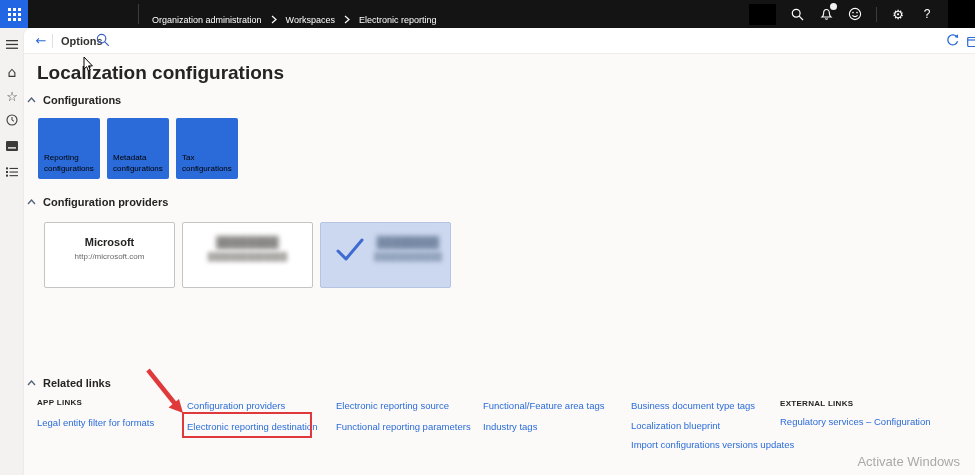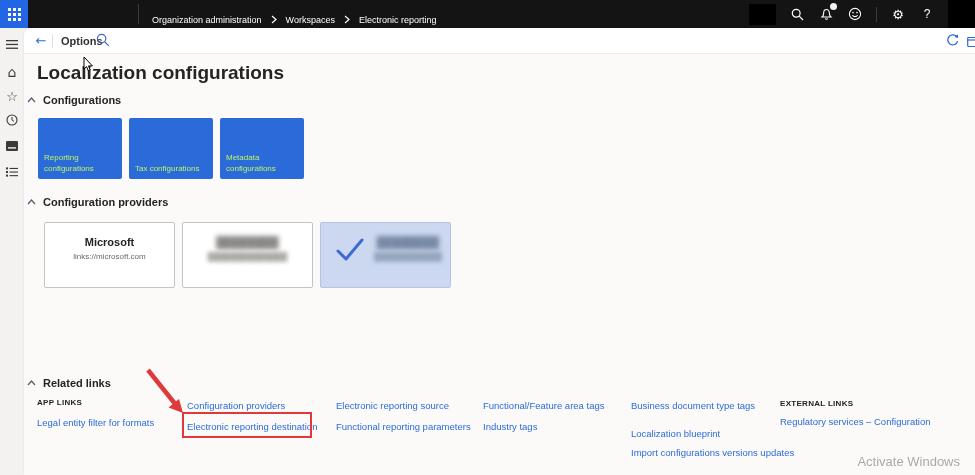--- a/index.html
+++ b/index.html
@@ -43,21 +43,21 @@
   .toolbar-refresh { left:946px; top:33px; cursor:pointer; }
   .toolbar-restore { left:967px; top:34px; cursor:pointer; }
 
   .page-title { left:37px; top:62px; font-size:19px; font-weight:bold; color:#252423; }
 
   .section-header { display:flex; align-items:center; gap:7px; cursor:pointer; }
   .section-chevron svg { display:block; }
   .section-label { font-size:11px; font-weight:bold; color:#252423; }
 
   
-  .tile { width:84px; height:61px; background:#2a6ad9; border-radius:2px; color:#bef264;
+  .tile { width:62px; height:61px; background:#2a6ad9; border-radius:2px; color:#000000;
     display:flex; align-items:flex-end; padding:5px 6px; cursor:pointer; }
   .tile-label { font-size:8px; line-height:1.3; }
 
   
   .card { width:131px; height:66px; background:#fff; border:1px solid #c6c4c2; border-radius:2px;
     cursor:pointer; position:absolute; }
   .card.selected { background:#ccd8ef; border-color:#b5c4e2; }
   .card-center { position:absolute; left:0; right:0; top:13px; text-align:center; }
   .card-name { font-size:11px; font-weight:bold; color:#252423; }
   .card-url { font-size:8px; color:#6b6966; margin-top:4px; }
@@ -213,40 +213,40 @@
       </svg>
   </span>
   <span class="section-label">Configurations</span>
 </div>
 
 <div class="abs" style="left:38px; top:118px; display:flex; gap:7px;">
   <div class="tile">
     <span class="tile-label">Reporting configurations</span>
   </div>
   <div class="tile">
+    <span class="tile-label">Metadata configurations</span>
+  </div>
+  <div class="tile">
     <span class="tile-label">Tax configurations</span>
-  </div>
-  <div class="tile">
-    <span class="tile-label">Metadata configurations</span>
   </div>
 </div>
 
 <div class="abs section-header" style="left:27px; top:196px;">
   <span class="section-chevron">
     <svg width="9" height="6" viewBox="0 0 9 6">
         <polyline points="1,5 4.5,1 8,5" fill="none" stroke="#52607a" stroke-width="1.3"></polyline>
       </svg>
   </span>
   <span class="section-label">Configuration providers</span>
 </div>
 
 <div class="card" style="left:44px; top:222px;">
   <div class="card-center">
     <div class="card-name">Microsoft</div>
-    <div class="card-url">links://microsoft.com</div>
+    <div class="card-url">http://microsoft.com</div>
   </div>
 </div>
 
 <div class="card" style="left:182px; top:222px;">
   <div class="card-center">
     <div class="card-name blur-dark">████████</div>
     <div class="card-url blur-light">██████████████</div>
   </div>
 </div>
 
@@ -286,21 +286,21 @@
   <a class="link" style="margin-top:10px;">Functional reporting parameters</a>
 </div>
 
 <div class="abs" style="left:483px; top:400px;">
   <a class="link">Functional/Feature area tags</a>
   <a class="link" style="margin-top:10px;">Industry tags</a>
 </div>
 
 <div class="abs" style="left:631px; top:400px;">
   <a class="link">Business document type tags</a>
-  <a class="link" style="margin-top:17px;">Localization blueprint</a>
+  <a class="link" style="margin-top:9px;">Localization blueprint</a>
   <a class="link" style="margin-top:8px;">Import configurations versions updates</a>
 </div>
 
 <div class="abs" style="left:780px; top:399px;">
   <div class="col-label">EXTERNAL LINKS</div>
   <a class="link" style="margin-top:8px;">Regulatory services – Configuration</a>
 </div>
 
 <div class="abs red-box" style="left:182px; top:412px; width:130px; height:26px;"></div>
 <div class="abs" style="left:140px; top:363px;">

